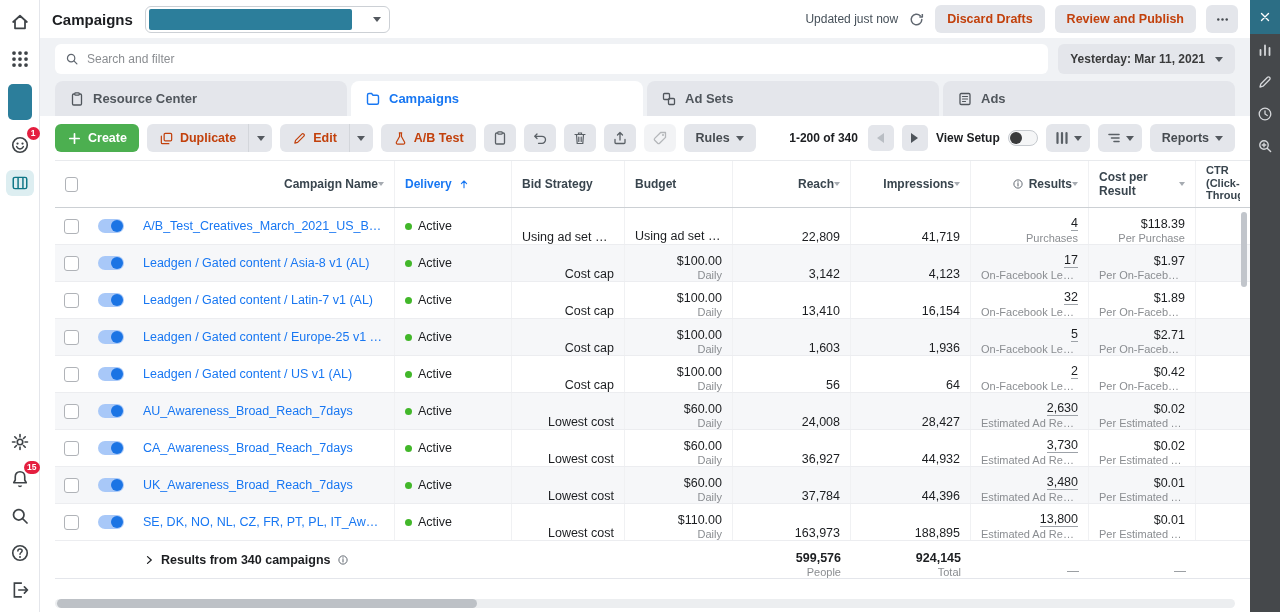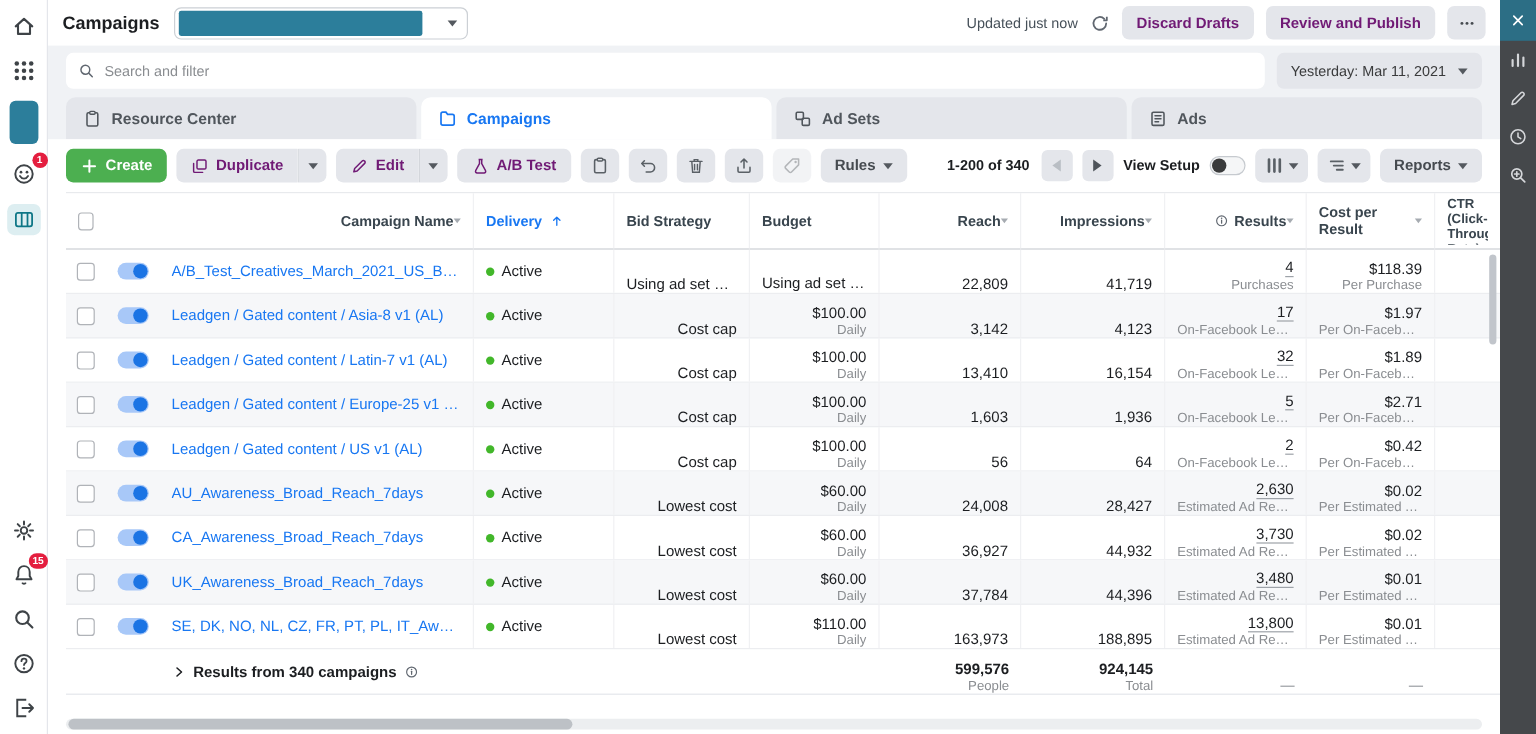--- a/index.html
+++ b/index.html
@@ -31,30 +31,30 @@
   .top-bar{height:38px;background:#fff;display:flex;align-items:center;gap:12px;padding:0 12px;flex:none}
   .page-title{font-size:15px;font-weight:700}
   .account-dd{width:245px;height:27px;border:1px solid #ccd0d5;border-radius:6px;background:#fff;display:flex;align-items:center;justify-content:space-between;padding:0 8px 0 3px;cursor:pointer}
   .redacted-block{width:203px;height:21px;background:#2c7e9b;border-radius:2px}
   .caret{width:0;height:0;border-left:4px solid transparent;border-right:4px solid transparent;border-top:5px solid #54595f;flex:none}
   .tb-right{margin-left:auto;display:flex;align-items:center;gap:10px}
   .updated{color:#465059}
   .icon-plain{color:#606770;display:flex;cursor:pointer}
   .icon-plain svg{width:17px;height:17px}
   .btn{height:28px;border:none;border-radius:6px;background:#e4e6eb;color:#464b50;font-weight:700;font-size:12.5px;display:inline-flex;align-items:center;gap:6px;padding:0 12px;font-family:inherit;flex:none;cursor:pointer}
-  .btn.disabled{color:#701a75;cursor:default}
+  .btn.disabled{color:#c2410c;cursor:default}
   .btn.more{width:32px;justify-content:center;padding:0}
   .btn svg{width:15px;height:15px}
 
   .filter-bar{height:42px;display:flex;align-items:center;gap:10px;padding:0 15px;flex:none}
   .search-box{flex:1;height:30px;background:#fff;border-radius:6px;display:flex;align-items:center;gap:8px;padding:0 10px}
   .search-box svg{width:14px;height:14px;color:#606770;flex:none}
   .search-box input{border:none;outline:none;flex:1;font:inherit;color:#1c1e21;background:transparent}
   .search-box input::placeholder{color:#8a8d91}
-  .date-btn{height:30px;background:#e4e6eb;border-radius:6px;display:flex;align-items:center;gap:10px;padding:0 12px;font-weight:400;color:#3a3b3c;flex:none;cursor:pointer}
+  .date-btn{height:30px;background:#e4e6eb;border-radius:6px;display:flex;align-items:center;gap:10px;padding:0 12px;font-weight:700;color:#3a3b3c;flex:none;cursor:pointer}
 
   .tabs-row{height:36px;display:flex;align-items:flex-end;gap:4px;padding:0 15px;flex:none}
   .tab{flex:1;height:35px;background:#e4e6eb;border-radius:8px 8px 0 0;display:flex;align-items:center;gap:8px;padding:0 14px;font-weight:700;font-size:13px;color:#50565c;cursor:pointer;min-width:0}
   .tab .ticon{display:flex}
   .tab svg{width:16px;height:16px;flex:none}
   .tab.active{background:#fff;color:#1877f2}
 
   .content{flex:1;background:#fff;position:relative;display:flex;flex-direction:column;min-height:0}
   .toolbar{height:44px;display:flex;align-items:center;gap:8px;padding:0 15px;flex:none}
   .btn.green{background:#4caf50;color:#fff}

